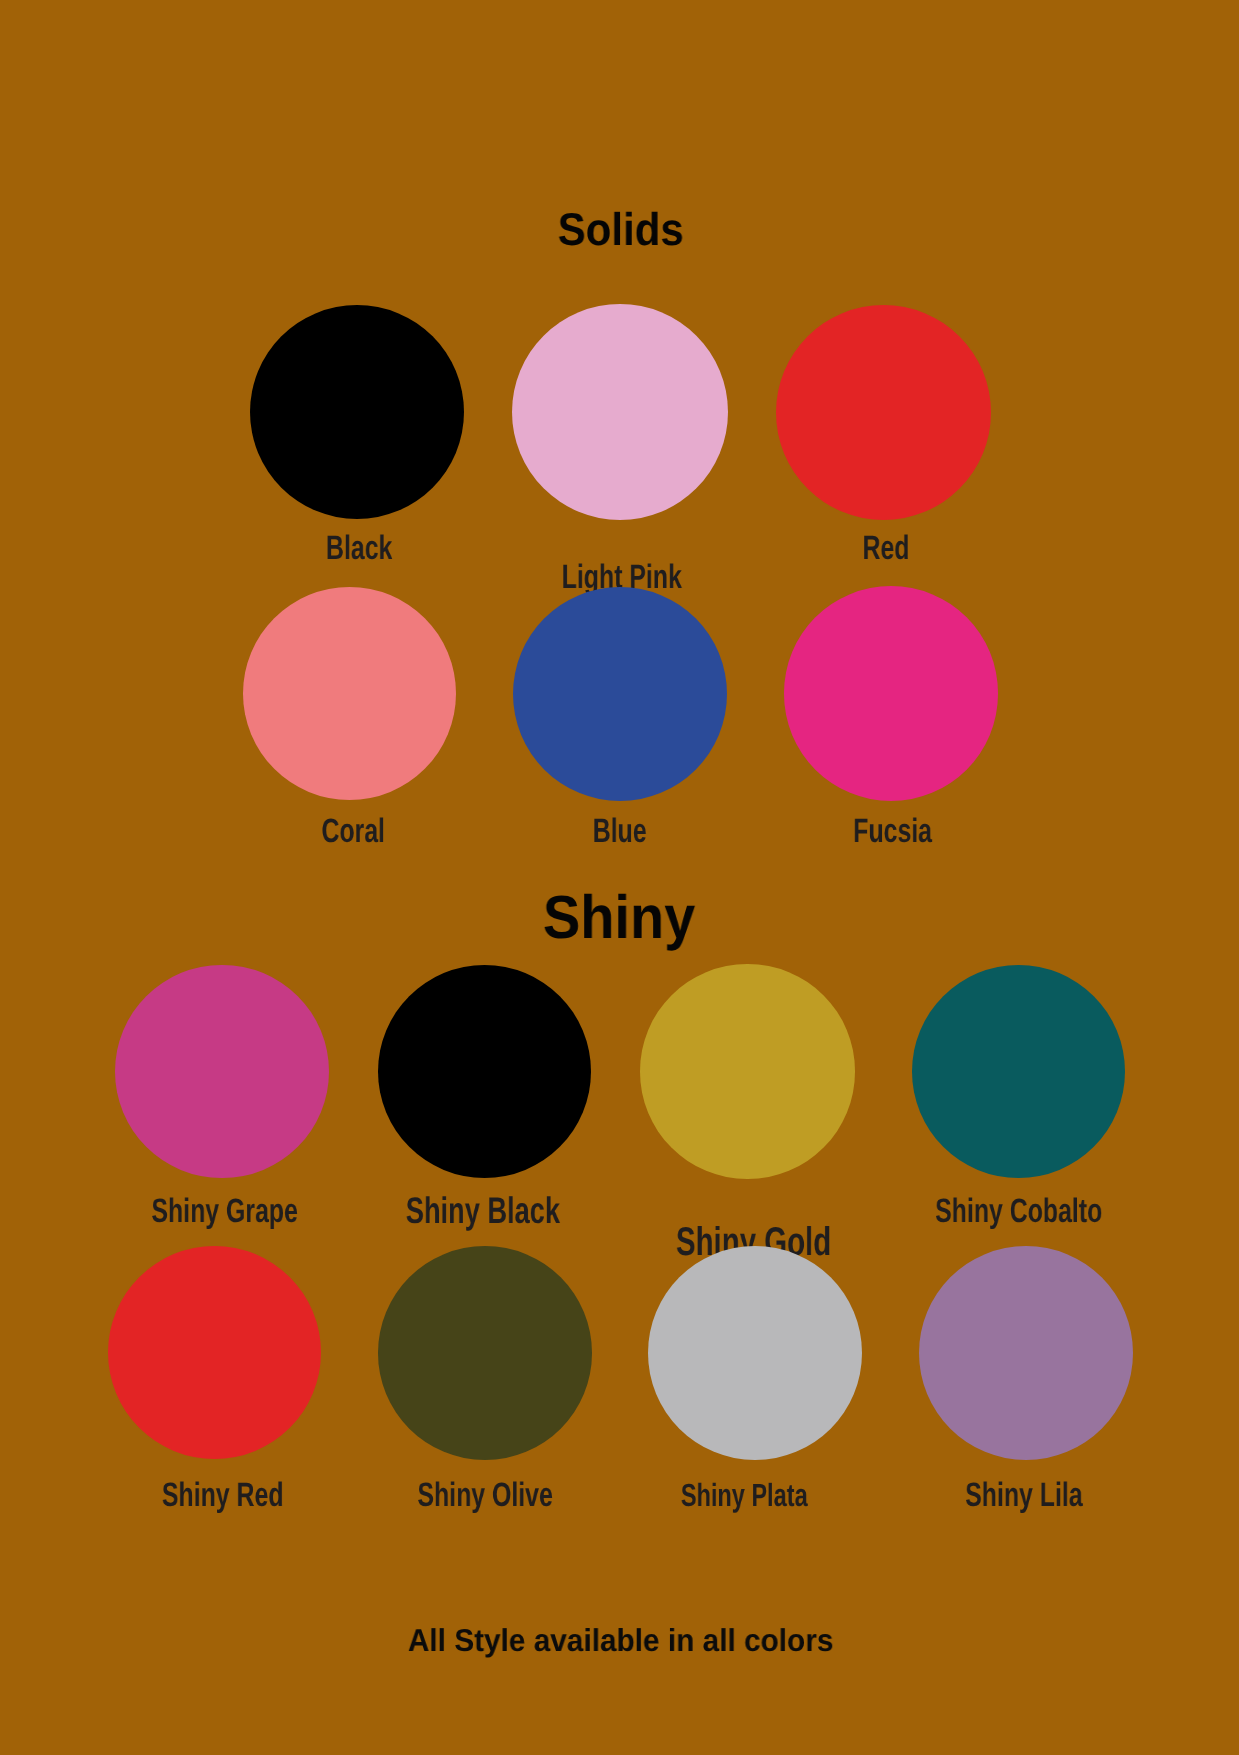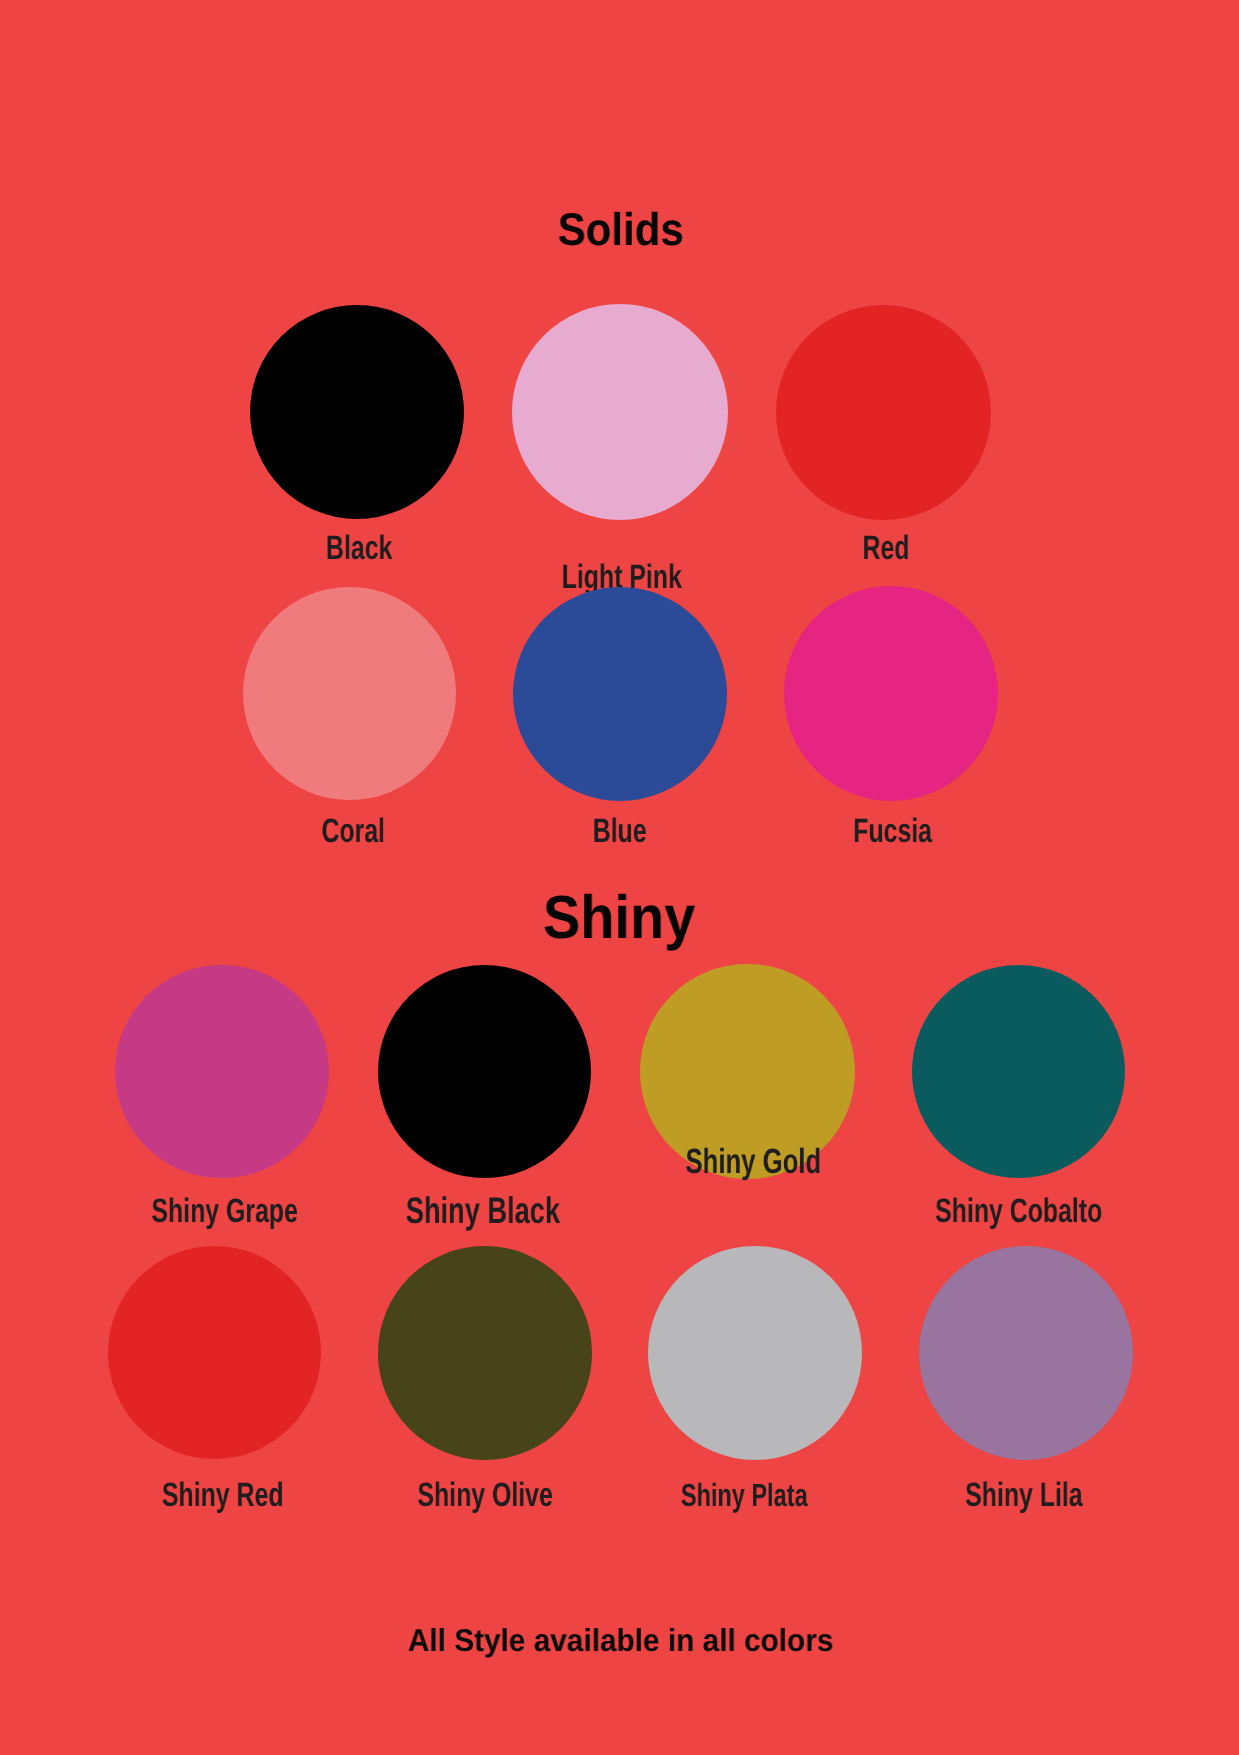--- a/index.html
+++ b/index.html
@@ -4,21 +4,21 @@
 <title>Color Swatch Chart</title>
 <style>
   html,body{margin:0;padding:0;}
   body{
     width:1239px;height:1755px;background:#ffffff;
     font-family:"Liberation Sans",sans-serif;
     overflow:hidden;position:relative;
     -webkit-font-smoothing:antialiased;
     text-rendering:geometricPrecision;
   }
-  .page{position:absolute;left:0;top:0;width:1239px;height:1755px;background:#ef4444;}
+  .page{position:absolute;left:0;top:0;width:1239px;height:1755px;background:#a16207;}
 
   
   .section-title,.swatch-label,.footer-note{
     position:absolute;text-align:center;white-space:nowrap;
     line-height:100px;width:800px;
   }
   .section-title > span,.swatch-label > span,.footer-note > span{
     display:inline-block;transform-origin:center center;will-change:transform;
   }
   .section-title{font-family:"Liberation Sans",sans-serif;font-weight:700;}
@@ -98,21 +98,21 @@
 
     <div class="swatch-group">
       <div class="swatch-dot" style="background: rgb(0, 0, 0); width: 213.5px; height: 213.5px; left: 377.65px; top: 964.75px;"></div>
       <div class="swatch-label" style="font-size: 37px; color: rgb(31, 29, 30); left: 83px; top: 1160.86px; margin: 0px;">
         <span style="transform: translateZ(0px) scaleX(0.735);">Shiny Black</span>
       </div>
     </div>
 
     <div class="swatch-group">
       <div class="swatch-dot" style="background: rgb(191, 157, 36); width: 214.3px; height: 214.3px; left: 640.35px; top: 964.35px;"></div>
-      <div class="swatch-label" style="font-size: 35px; color: rgb(31, 29, 30); left: 353.5px; top: 1112px; margin: 0px;">
+      <div class="swatch-label" style="font-size: 40px; color: rgb(31, 29, 30); left: 353.5px; top: 1192px; margin: 0px;">
         <span style="transform: translateZ(0px) scaleX(0.735);">Shiny Gold</span>
       </div>
     </div>
 
     <div class="swatch-group">
       <div class="swatch-dot" style="background: rgb(9, 91, 94); width: 213px; height: 213px; left: 912.2px; top: 965px;"></div>
       <div class="swatch-label" style="font-size: 33.85px; color: rgb(31, 29, 30); left: 619px; top: 1160.86px; margin: 0px;">
         <span style="transform: translateZ(0px) scaleX(0.735);">Shiny Cobalto</span>
       </div>
     </div>

